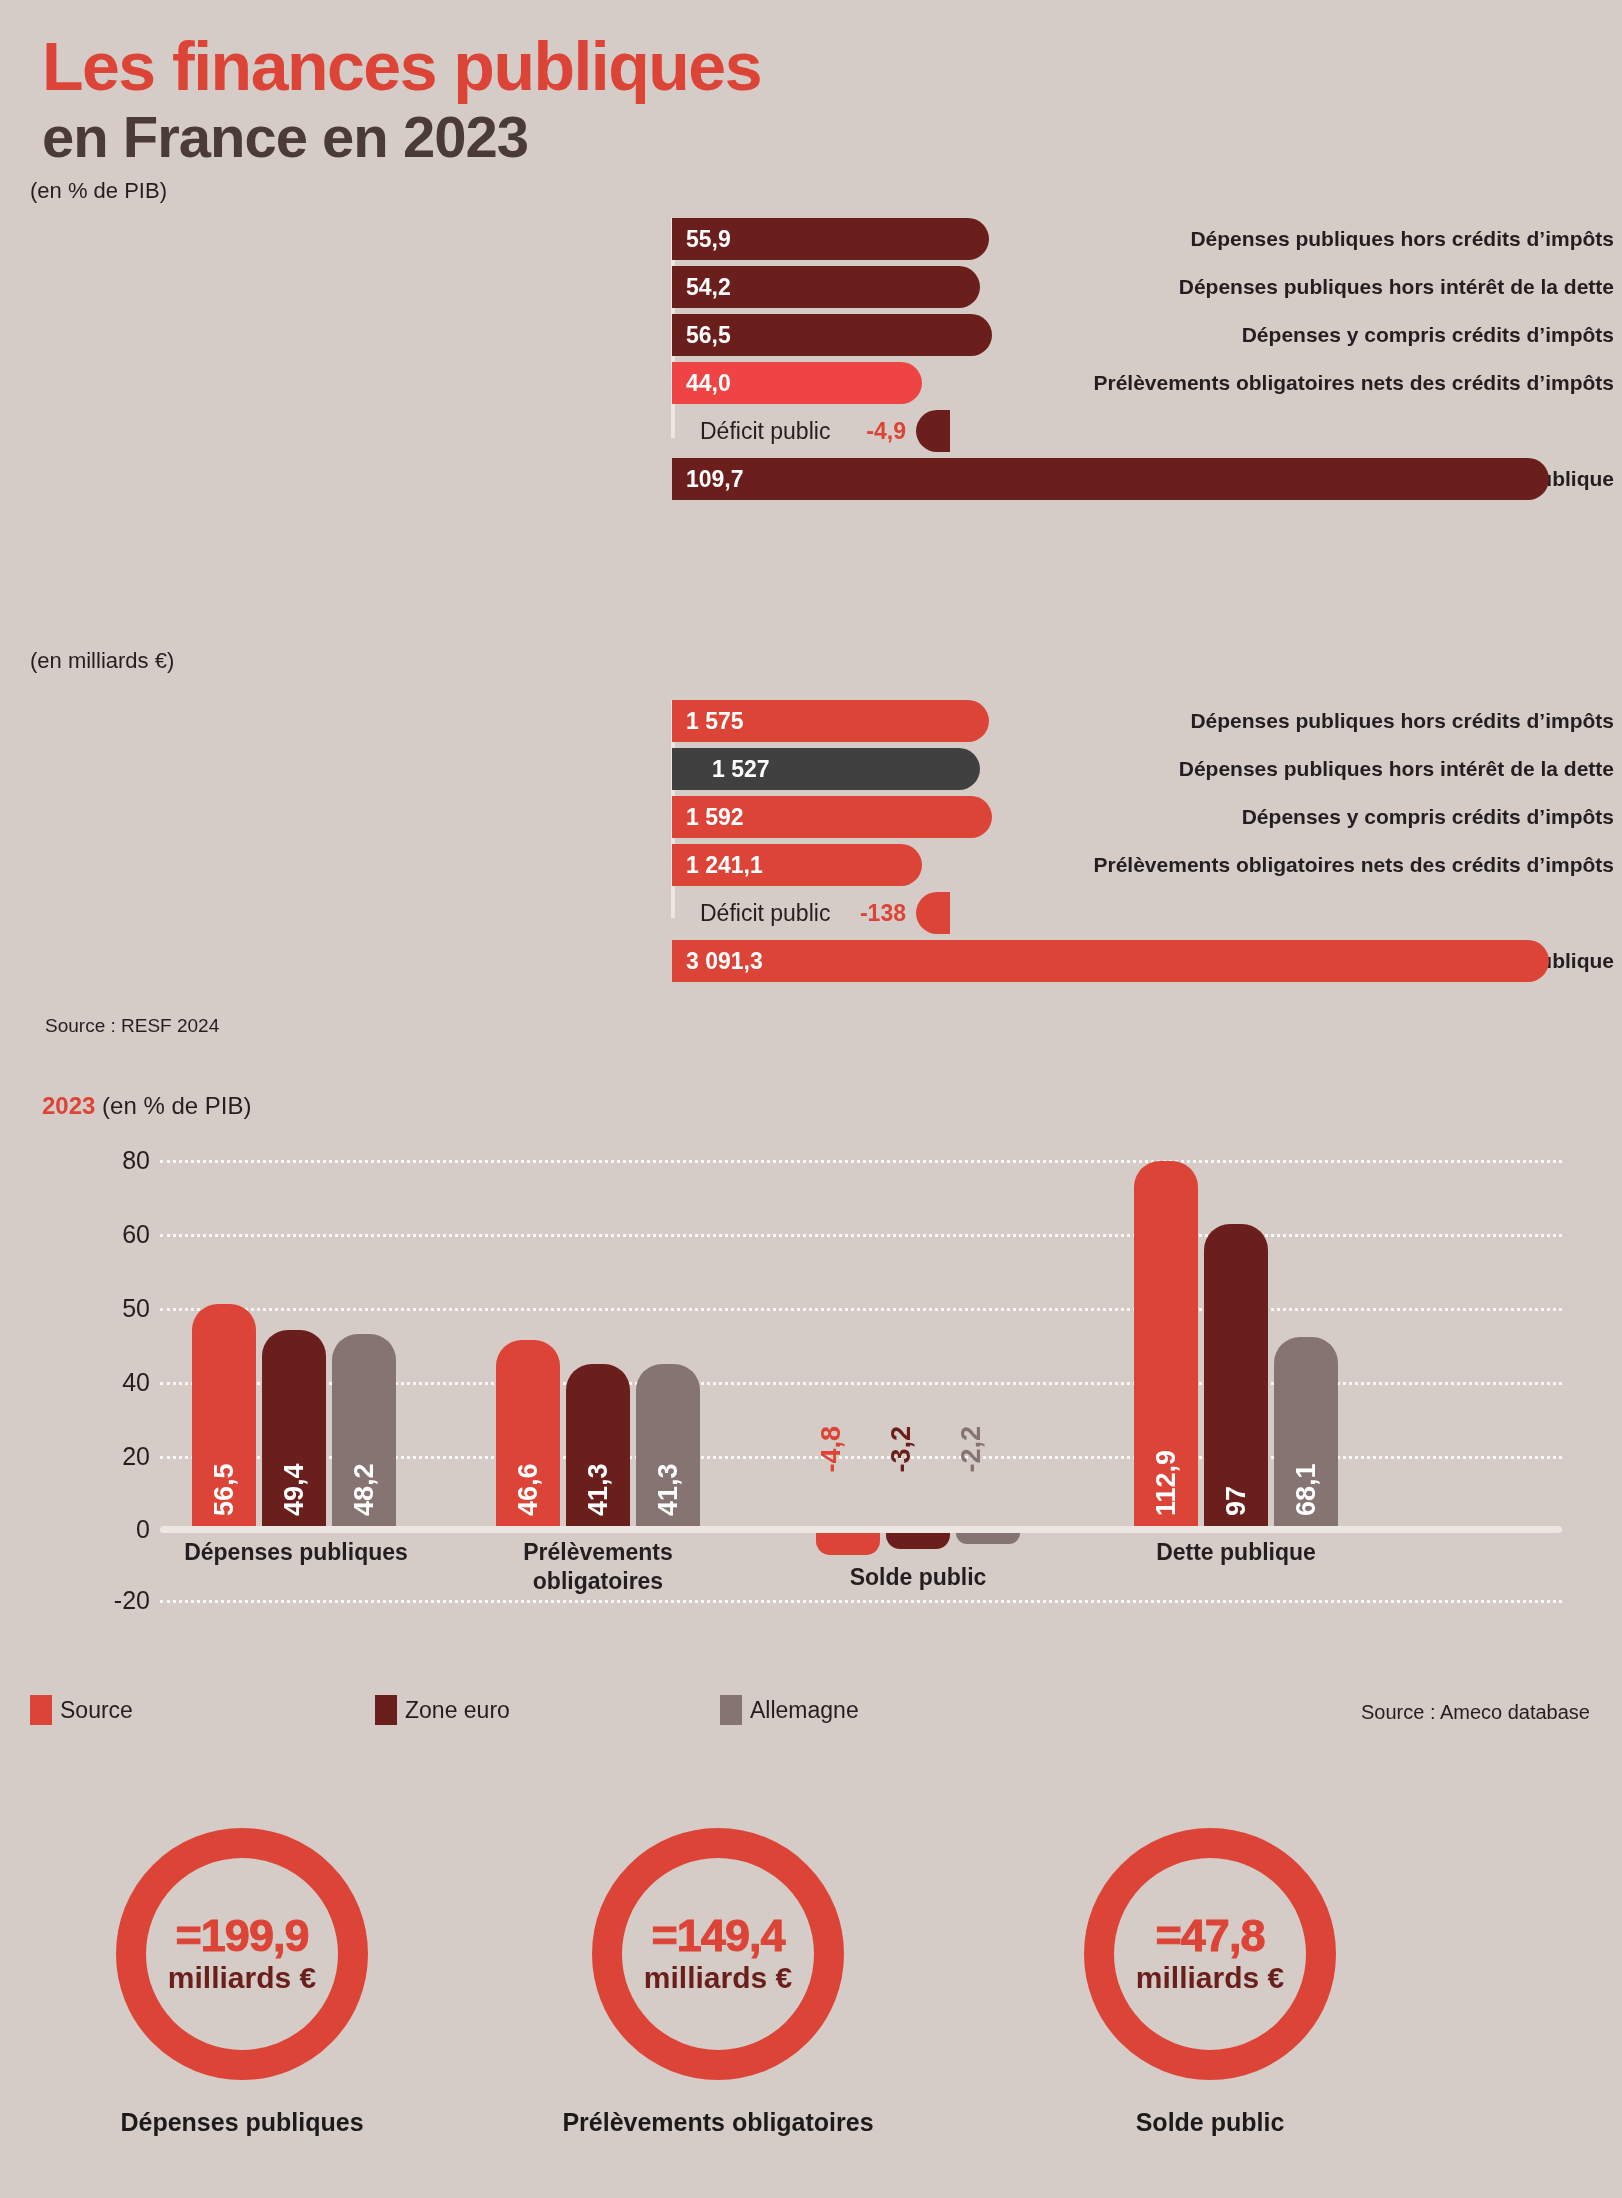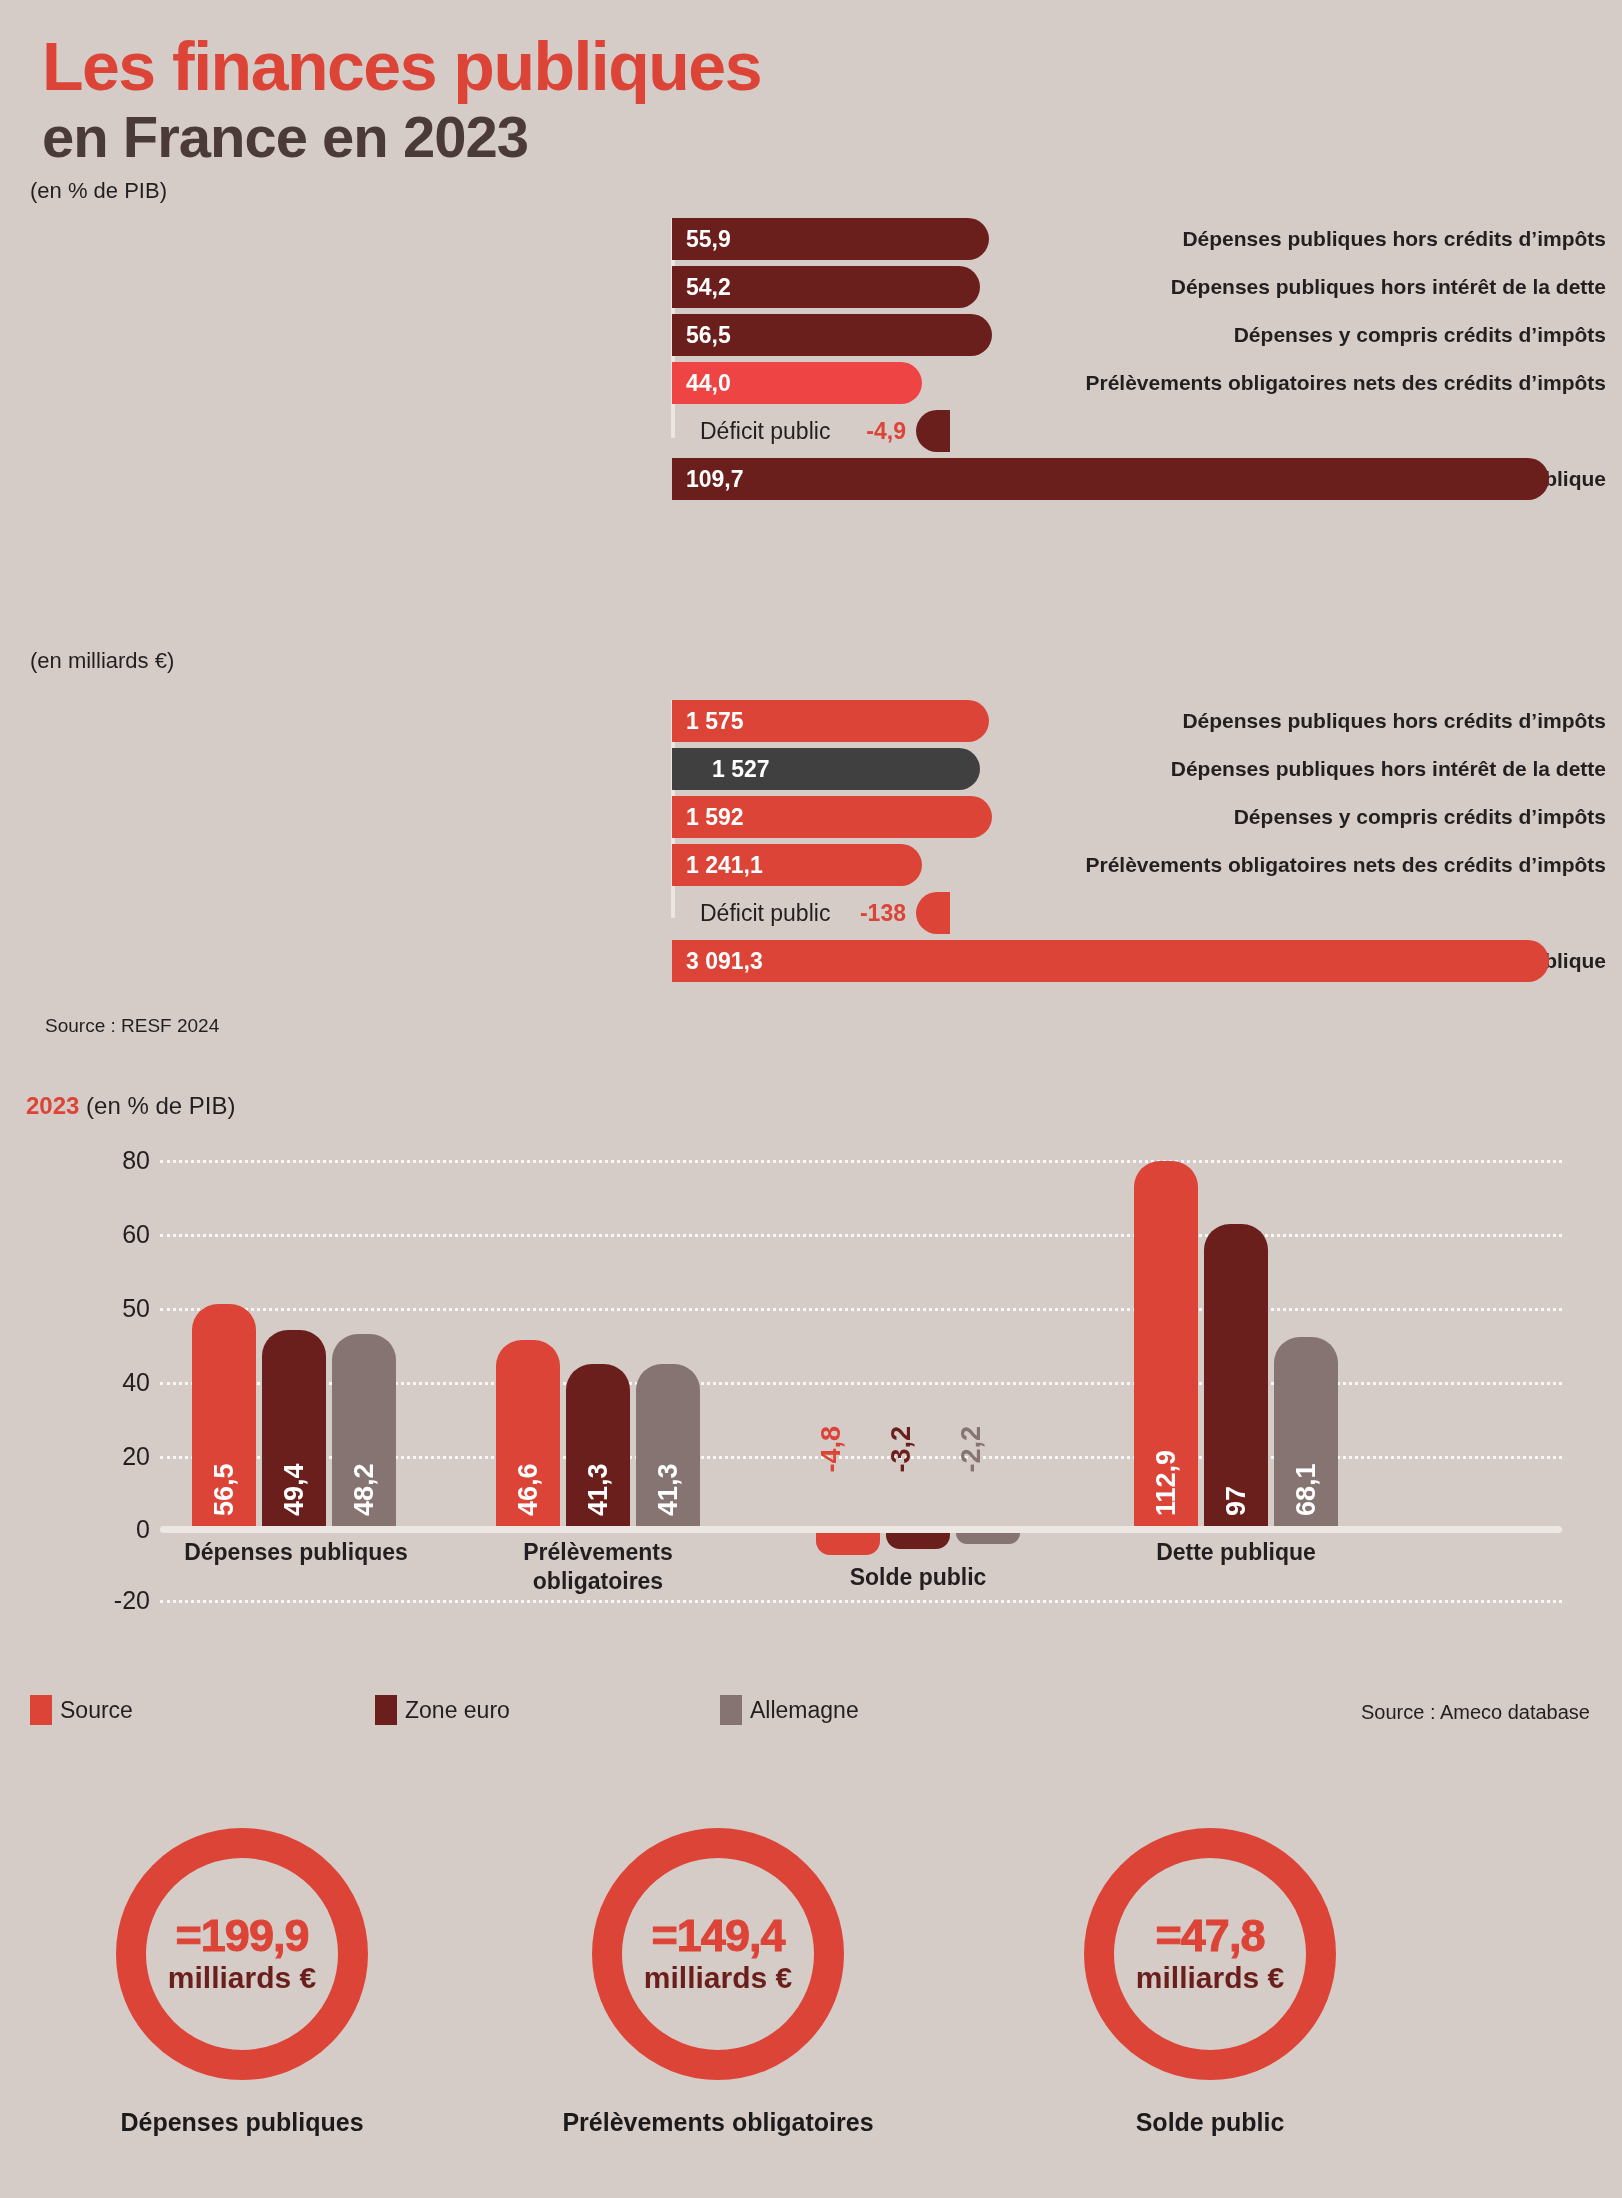--- a/index.html
+++ b/index.html
@@ -43,21 +43,21 @@
   .memo-l4 { font-size: 25px; color: #6B1F1C; font-weight: 700; }
 
   
   .unit-label { position: absolute; font-size: 22px; color: #231F20; }
   .hsection { position: absolute; left: 0; width: 1622px; }
   .hrow { position: relative; height: 42px; margin-bottom: 6px; }
   .hrow .rlabel {
     position: absolute; right: 0; top: 0;
     width: 672px; height: 42px;
     display: flex; align-items: center; justify-content: flex-end;
-    padding-right: 16px;
+    padding-right: 8px;
     font-size: 21px; font-weight: 700; color: #231F20;
     white-space: nowrap;
   }
   .hrow .rbarwrap { position: absolute; left: 672px; top: 0; height: 42px; }
   .hrow .rbar {
     height: 42px; border-radius: 0 21px 21px 0;
     display: flex; align-items: center; padding-left: 14px;
     font-size: 23px; font-weight: 700; color: #FFFFFF;
     white-space: nowrap;
   }
@@ -76,21 +76,21 @@
     font-size: 23px; color: #231F20; white-space: nowrap;
   }
   .axisline {
     position: absolute; left: 671px; width: 4px; background: #EDE7E4;
   }
 
   .source-note { position: absolute; font-size: 19px; color: #231F20; }
 
   
   .chart { position: absolute; left: 0; top: 1092px; width: 1622px; height: 610px; }
-  .chart-title { position: absolute; left: 26px; top: 0px; font-size: 24px; }
+  .chart-title { position: absolute; left: 42px; top: 0px; font-size: 24px; }
   .chart-title .yr { color: #DC4437; font-weight: 800; }
   .chart-title .sub { color: #231F20; font-weight: 400; }
 
   .plot { position: absolute; left: 92px; top: 46px; width: 1470px; height: 480px; }
   .gridline {
     position: absolute; left: 68px; right: 0; height: 0;
     border-top: 3px dotted #FFFFFF; opacity: .85;
   }
   .ytick {
     position: absolute; left: 0; width: 58px;

